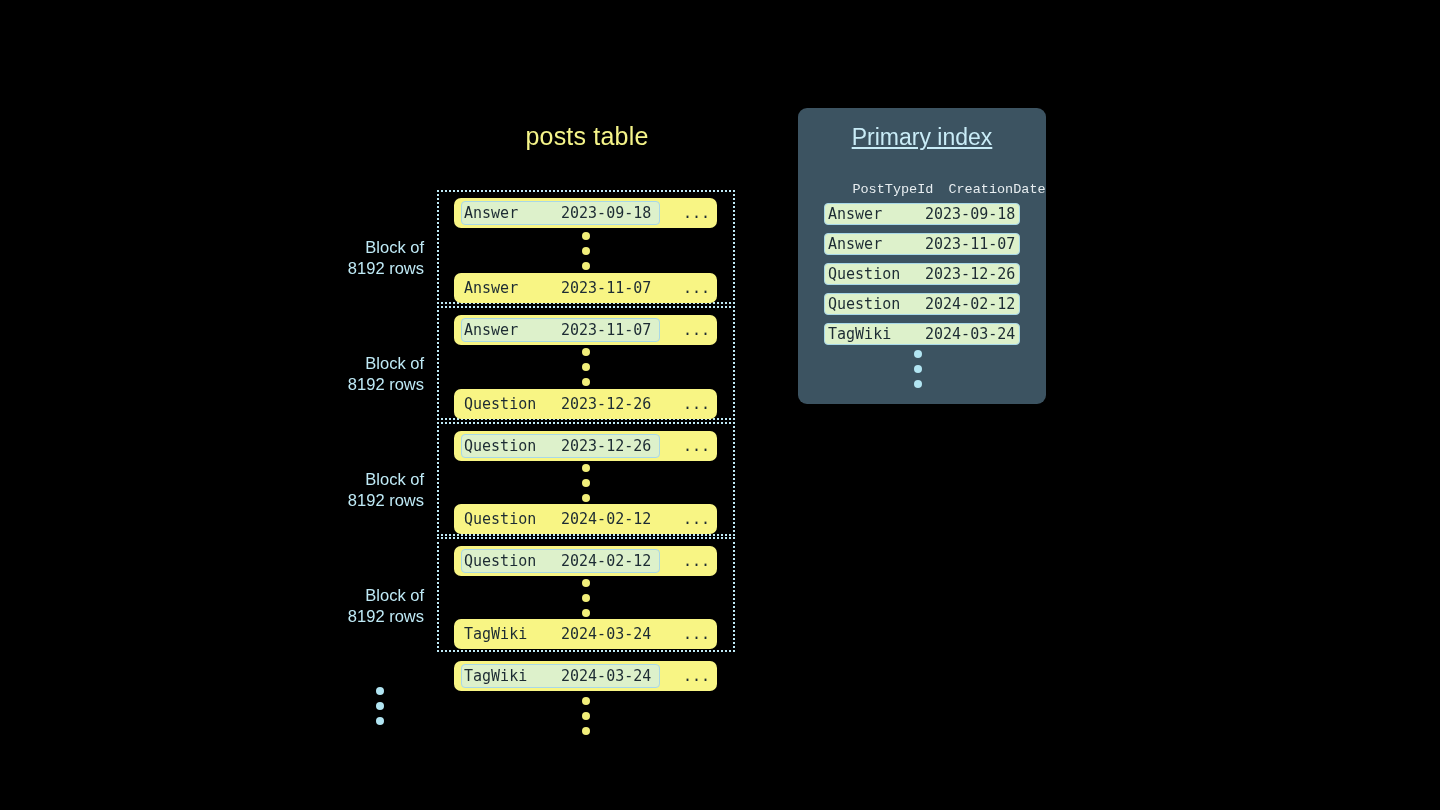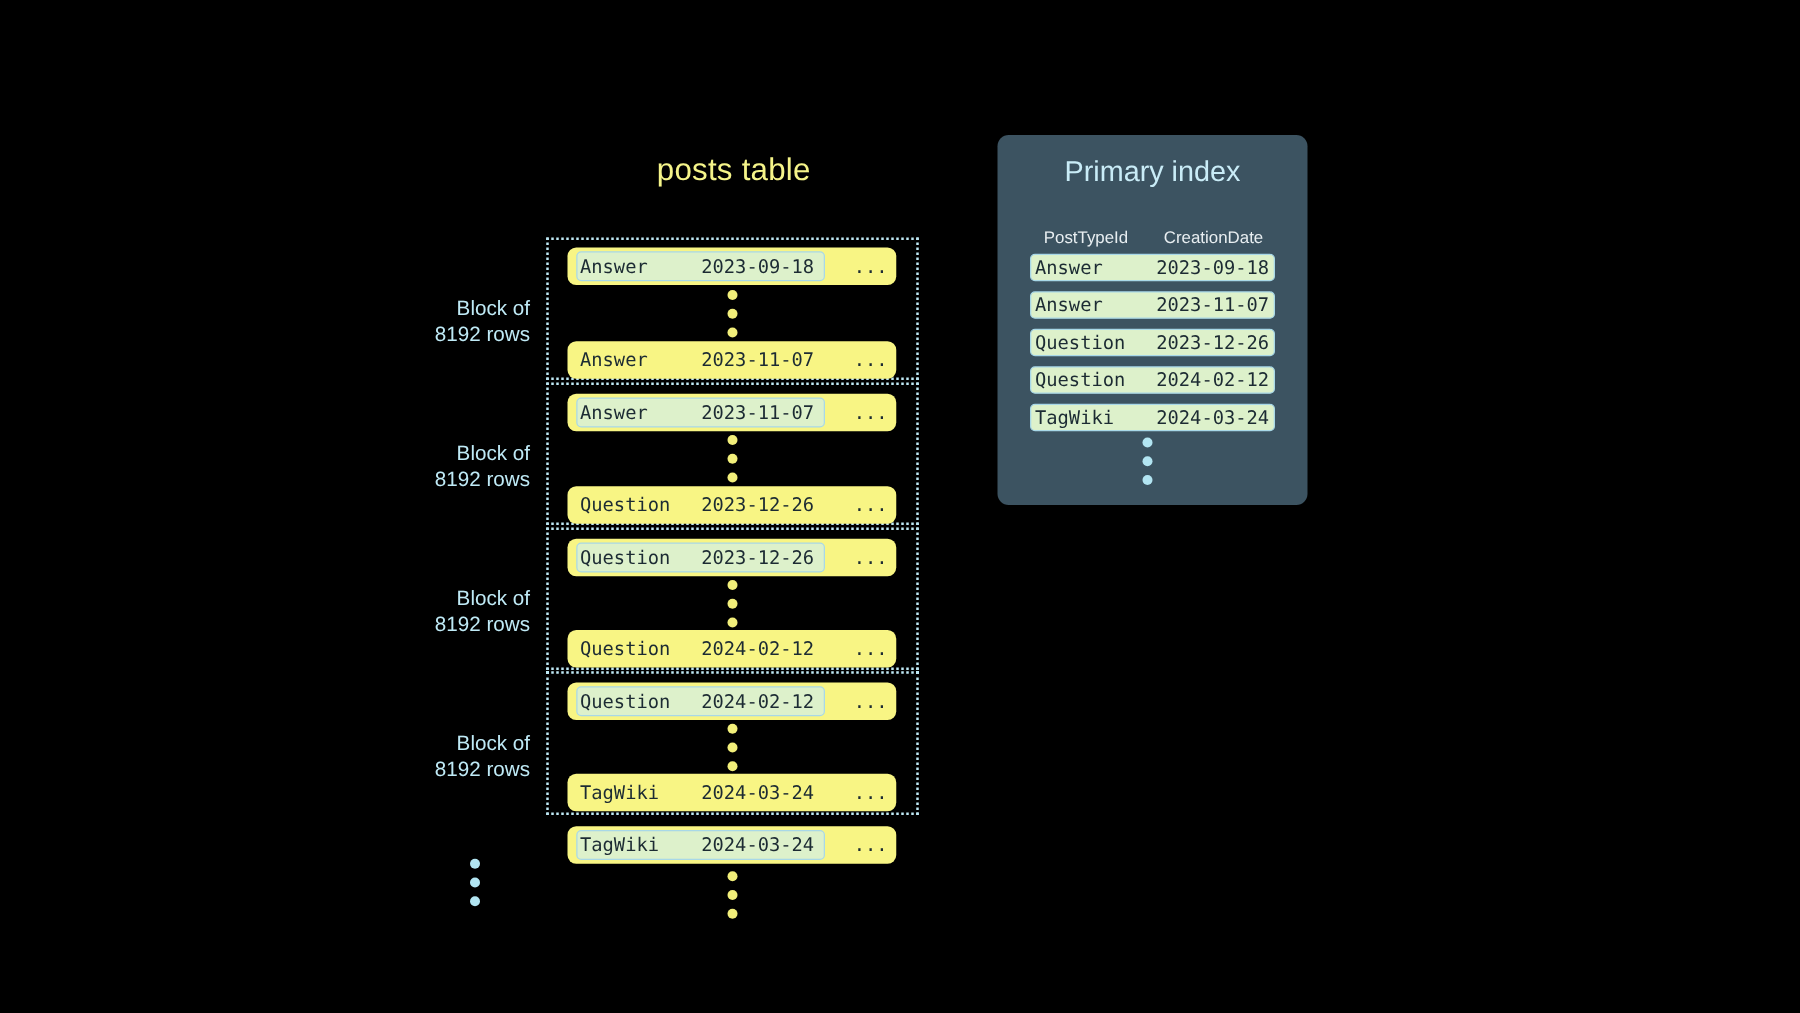--- a/index.html
+++ b/index.html
@@ -139,27 +139,28 @@
     border-radius: 9px;
   }
   #primary-index-title {
     position: absolute;
     left: 0;
     top: 16px;
     width: 248px;
     text-align: center;
     color: #c9ecf7;
     font-size: 23px;
+    text-decoration: underline;
   }
   #primary-index-header {
     position: absolute;
     left: 22px;
     top: 59px;
     color: #e8eef1;
-    font-family: Liberation Sans, sans-serif;
+    font-family: Liberation Mono, monospace;
     font-size: 13.5px;
     white-space: pre;
   }
   #primary-index-header .h-type { display: inline-block; width: 96px; }
   #primary-index-header .h-date { display: inline-block; }
 
   .idx-row {
     position: absolute;
     left: 26px;
     width: 196px;

